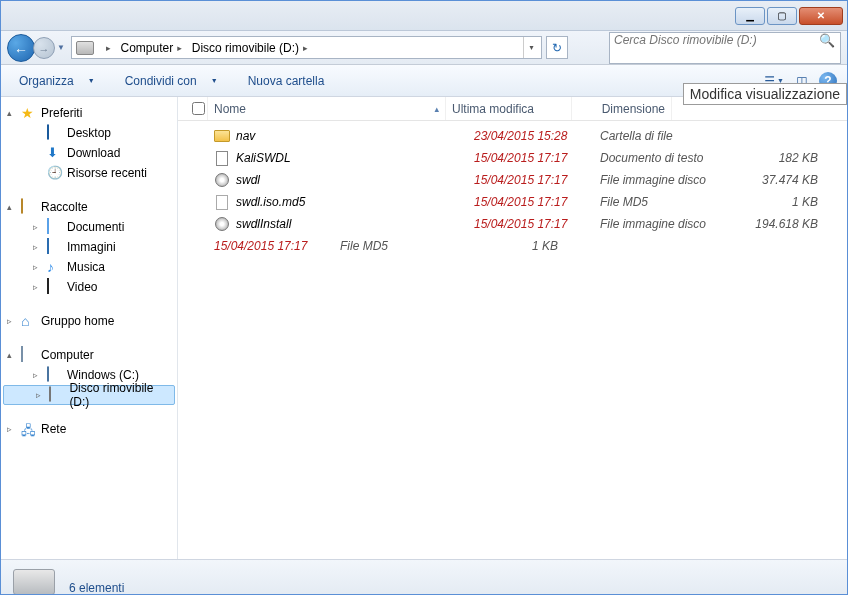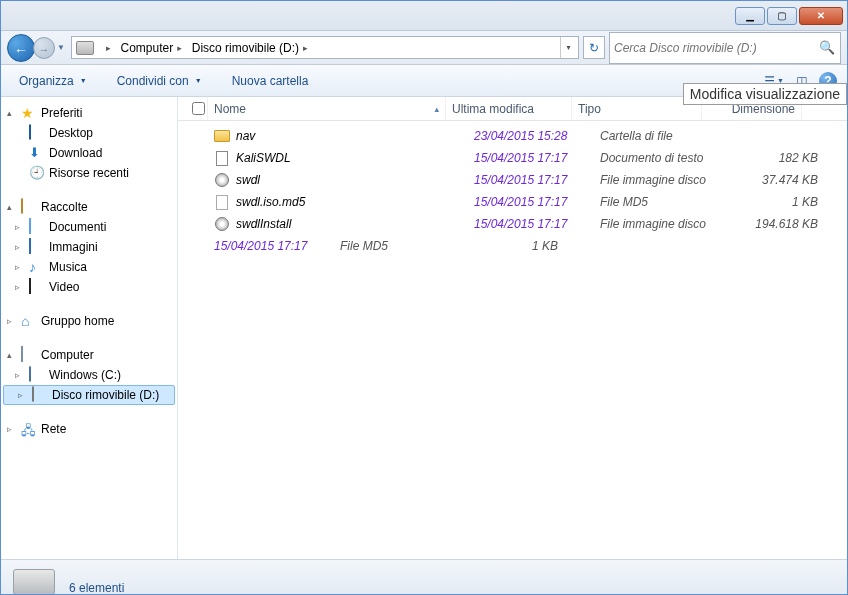--- a/index.html
+++ b/index.html
@@ -112,39 +112,39 @@
     width: 22px; height: 23px;
     border: 1px solid #a8b4c4;
     background: #fff;
     display:flex;align-items:center;justify-content:center;
     color:#1f66b0;cursor:pointer;
   }
   .searchbox {
     width: 232px; height: 32px;
     border: 1px solid #a8b4c4;
     background: #fff;
-    display: flex; align-items: center; padding: 0 4px;
-    color: #888; font-style: italic;
+    display: flex; align-items: flex-start; padding: 0 4px;
+    color: #888; font-style: italic; margin-left: 37px;
   }
   .searchbox input {
     border: none; outline: none; flex: 1;
     font-style: italic; color: #666; font-size: 12px;
     background: transparent;
   }
   .search-icon { color: #2a6db8; font-size: 13px; margin-left: 2px; font-style: normal;}
   
   .toolbar {
     height: 32px;
     background: linear-gradient(#f8fbff, #e6eef7);
     border-bottom: 1px solid #cfd6e1;
     display: flex; align-items: center; padding: 0 10px;
     color: #1f4e8c;
   }
   .tool {
-    display: flex; align-items: center; gap: 4px;
+    display: flex; align-items: center; gap: 12px;
     padding: 3px 8px; cursor: pointer;
     margin-right: 14px;
   }
   .tool .tri { font-size: 7px; margin-left: 2px; }
   .toolbar-right {
     margin-left: auto;
     display: flex; align-items: center; gap: 6px;
   }
   .icon-btn {
     width: 22px; height: 22px; display: flex; align-items: center; justify-content: center;
@@ -179,21 +179,21 @@
     padding: 6px 0;
   }
   .tree-group { margin-bottom: 14px; }
   .tree-item {
     display: flex; align-items: center;
     padding: 2px 4px 2px 6px;
     cursor: pointer;
     gap: 4px;
     height: 20px;
   }
-  .tree-item.child { padding-left: 14px; }
+  .tree-item.child { padding-left: 32px; }
   .tree-item .expander { width: 10px; font-size: 9px; color: #666; }
   .tree-item.selected {
     background: #cde8ff;
     border: 1px solid #7fb9e8;
     border-radius: 2px;
     margin: 0 2px;
   }
   .tree-icon {
     width: 16px; height: 16px; display:inline-block;
     flex-shrink: 0;
@@ -233,21 +233,21 @@
   .col-type { width: 130px; }
   .col-size { width: 100px; text-align: right; justify-content: flex-end;}
   .sort-arrow { color:#5a80b0; font-size:9px;}
   .rows { padding:4px 0; }
   .row {
     display: flex; align-items: center; height: 22px;
     padding-left: 8px; cursor: pointer; font-style: italic;
   }
   .cell { padding: 0 6px; display:flex;align-items:center;gap:6px;}
   .cell.name { width: 260px; }
-  .cell.mod { width: 126px; color:#6d28d9;}
+  .cell.mod { width: 126px; color:#b91c1c;}
   .cell.type { width: 130px; color:#555;}
   .cell.size { width: 100px; text-align:right; justify-content:flex-end; color:#555;}
   .file-icon {
     width:16px;height:16px;display:inline-flex;align-items:center;justify-content:center;flex-shrink:0;
   }
   .fi-folder { background:linear-gradient(#fce396,#f3c24a);border:1px solid #c49a2a;border-radius:1px;height:12px;width:16px;}
   .fi-txt { background:#fff;border:1px solid #888;width:12px;height:15px;position:relative;}
   .fi-disc { background:radial-gradient(circle,#fff 20%,#ccc 60%,#888);border-radius:50%;width:14px;height:14px;border:1px solid #777;}
   .fi-file { background:#fff;border:1px solid #aaa;width:12px;height:15px;}
   
@@ -434,23 +434,20 @@
     <div class="columns">
       <div class="col col-check">
         <input type="checkbox" style="">
       </div>
       <div class="col col-name">
         <span>Nome</span>
         <span class="sort-arrow" style="margin-left:auto;">▴</span>
       </div>
       <div class="col col-mod">
         <span>Ultima modifica</span>
-      </div>
-      <div class="col col-type">
-        <span>Tipo</span>
       </div>
       <div class="col col-size">
         <span>Dimensione</span>
       </div>
     </div>
     <div class="rows" id="file-rows">
         <div class="row">
           <div class="cell" style="width:22px;"></div>
           <div class="cell name">
             <span class="file-icon">

